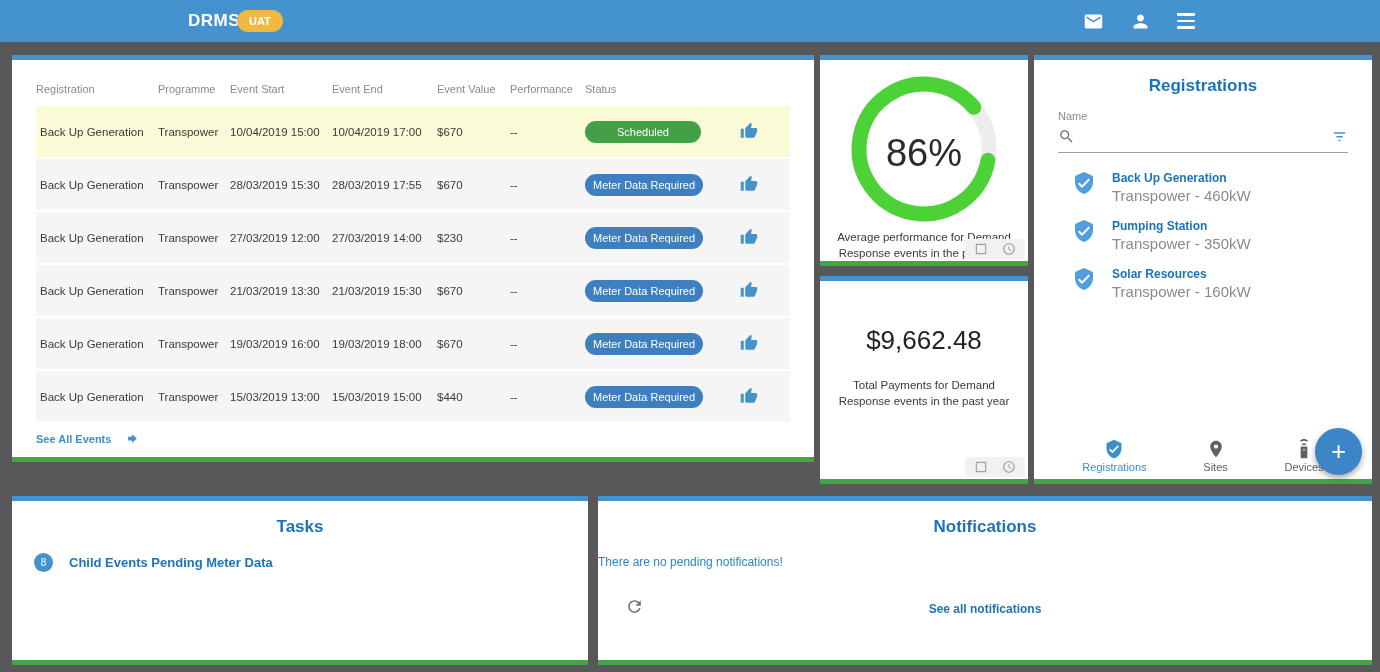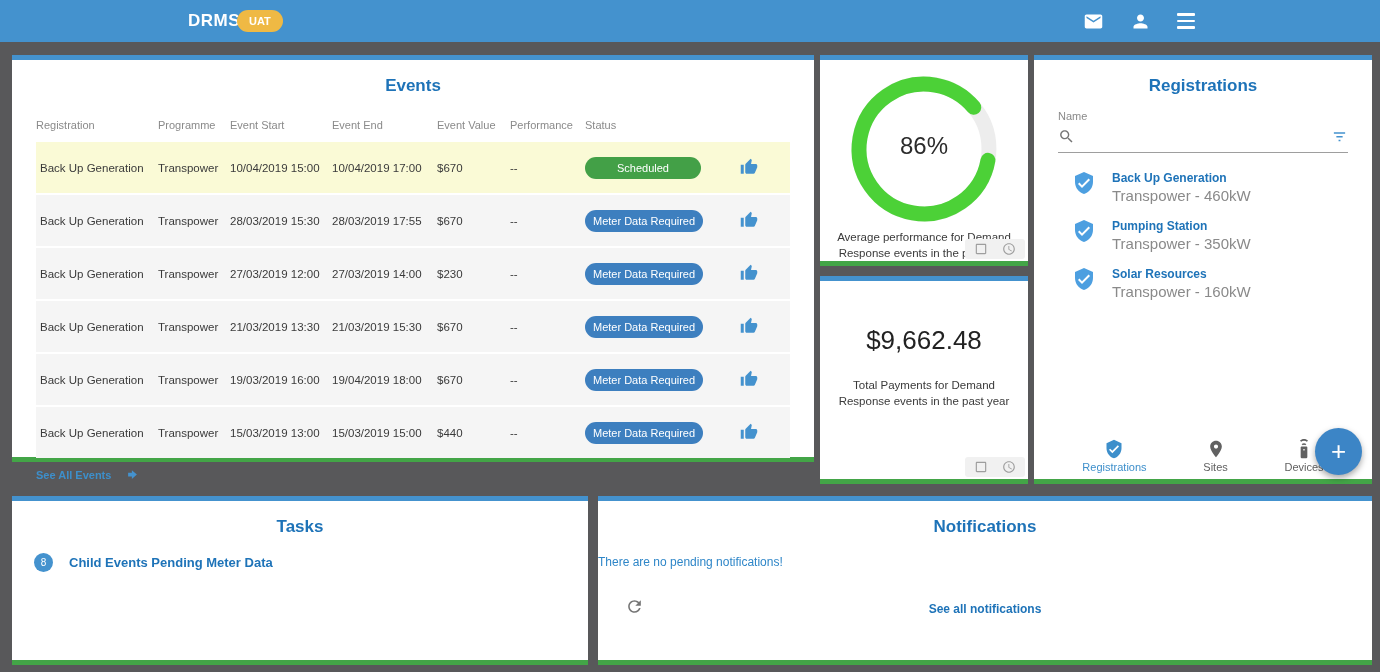--- a/index.html
+++ b/index.html
@@ -45,21 +45,21 @@
   .pill{display:inline-block; min-width:116px; text-align:center; padding:5px 8px; border-radius:12px;
         color:#fff; font-size:11px;}
   .pill-scheduled{background:var(--pill-green);}
   .pill-meter{background:var(--pill-blue);}
   .thumb-svg{fill:var(--blue); cursor:pointer;}
   .see-all{display:flex; align-items:center; gap:14px; margin-top:9px; color:var(--link-blue);
            font-size:11px; font-weight:bold; cursor:pointer; width:max-content;}
 
   
   .donut-wrap{display:flex; justify-content:center; margin-top:10px; position:relative;}
-  .donut-label{position:absolute; top:62px; width:100%; text-align:center; font-size:24px; color:#2b2b2b;}
+  .donut-label{position:absolute; top:62px; width:100%; text-align:center; font-size:38px; color:#2b2b2b;}
   .small-caption{text-align:center; font-size:11.5px; color:#3A3A3A; line-height:1.35; margin:2px auto 0; width:190px;}
   .amount{ text-align:center; font-size:26px; color:#222; margin-top:44px;}
   .amount + .small-caption{margin-top:22px;}
   .card-footer{position:absolute; right:3px; bottom:2px; background:#F1F1F1; border-radius:3px;
                padding:3px 9px; display:flex; gap:14px; align-items:center;}
   .card-footer svg{cursor:pointer;}
 
   
   .reg-search{margin:14px 24px 0;}
   .reg-search .label{font-size:11px; color:#8A8A8A;}
@@ -104,21 +104,20 @@
       </svg>
     <div class="hamburger">
         <span></span>
         <span></span>
         <span></span>
       </div>
   </div>
 </div>
 
 <div class="card" id="card-events">
-  <div class="card-title">Events</div>
   <div class="ev-grid ev-head">
     <span>Registration</span>
     <span>Programme</span>
     <span>Event Start</span>
     <span>Event End</span>
     <span>Event Value</span>
     <span>Performance</span>
     <span>Status</span>
     <span></span>
   </div>
@@ -172,21 +171,21 @@
     <span class="cell"><span class="pill pill-meter">Meter Data Required</span></span>
     <span class="cell"><svg class="thumb-svg" width="18" height="18" viewBox="0 0 24 24">
             <path d="M1 21h4V9H1v12zM23 10c0-1.1-.9-2-2-2h-6.31l.95-4.57.03-.32c0-.41-.17-.79-.44-1.06L14.17 1 7.59 7.59C7.22 7.95 7 8.45 7 9v10c0 1.1.9 2 2 2h9c.83 0 1.54-.5 1.84-1.22l3.02-7.05c.09-.23.14-.47.14-.73v-2z"></path>
           </svg></span>
   </div>
 
   <div class="ev-grid ev-row">
     <span class="cell">Back Up Generation</span>
     <span class="cell">Transpower</span>
     <span class="cell">19/03/2019 16:00</span>
-    <span class="cell">19/04/2019 18:00</span>
+    <span class="cell">19/03/2019 18:00</span>
     <span class="cell">$670</span>
     <span class="cell">--</span>
     <span class="cell"><span class="pill pill-meter">Meter Data Required</span></span>
     <span class="cell"><svg class="thumb-svg" width="18" height="18" viewBox="0 0 24 24">
             <path d="M1 21h4V9H1v12zM23 10c0-1.1-.9-2-2-2h-6.31l.95-4.57.03-.32c0-.41-.17-.79-.44-1.06L14.17 1 7.59 7.59C7.22 7.95 7 8.45 7 9v10c0 1.1.9 2 2 2h9c.83 0 1.54-.5 1.84-1.22l3.02-7.05c.09-.23.14-.47.14-.73v-2z"></path>
           </svg></span>
   </div>
 
   <div class="ev-grid ev-row">
     <span class="cell">Back Up Generation</span>

